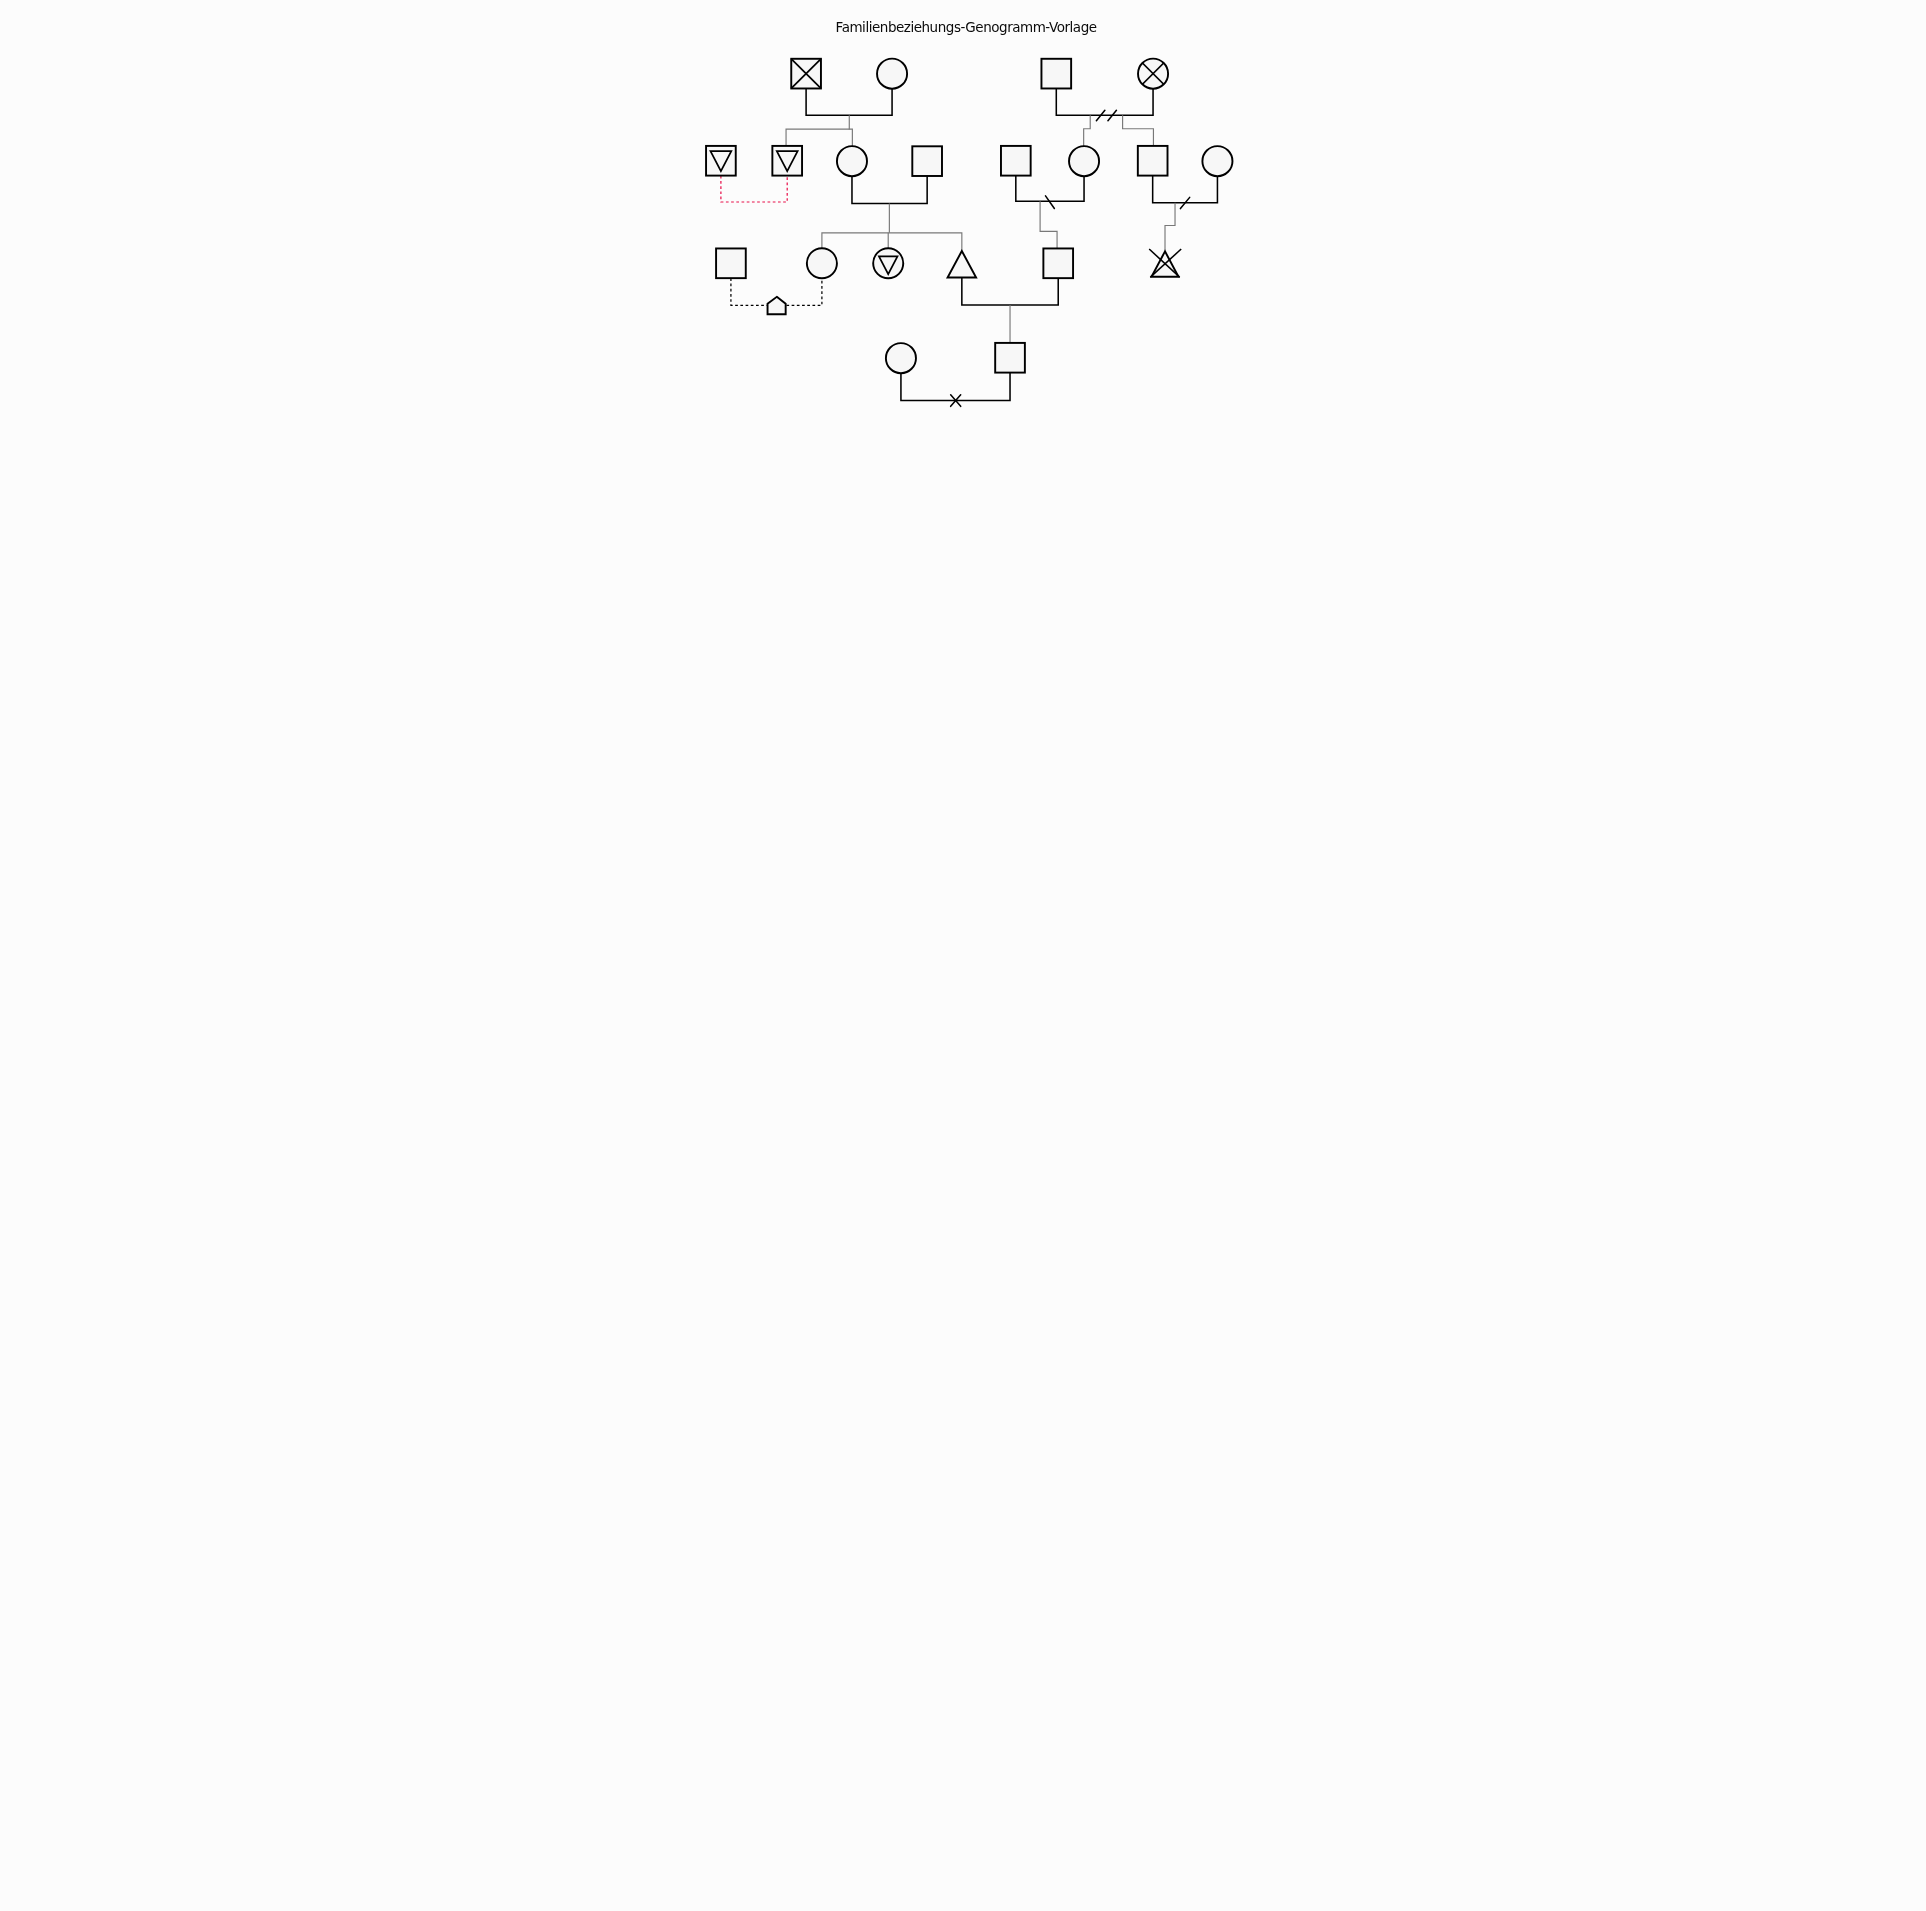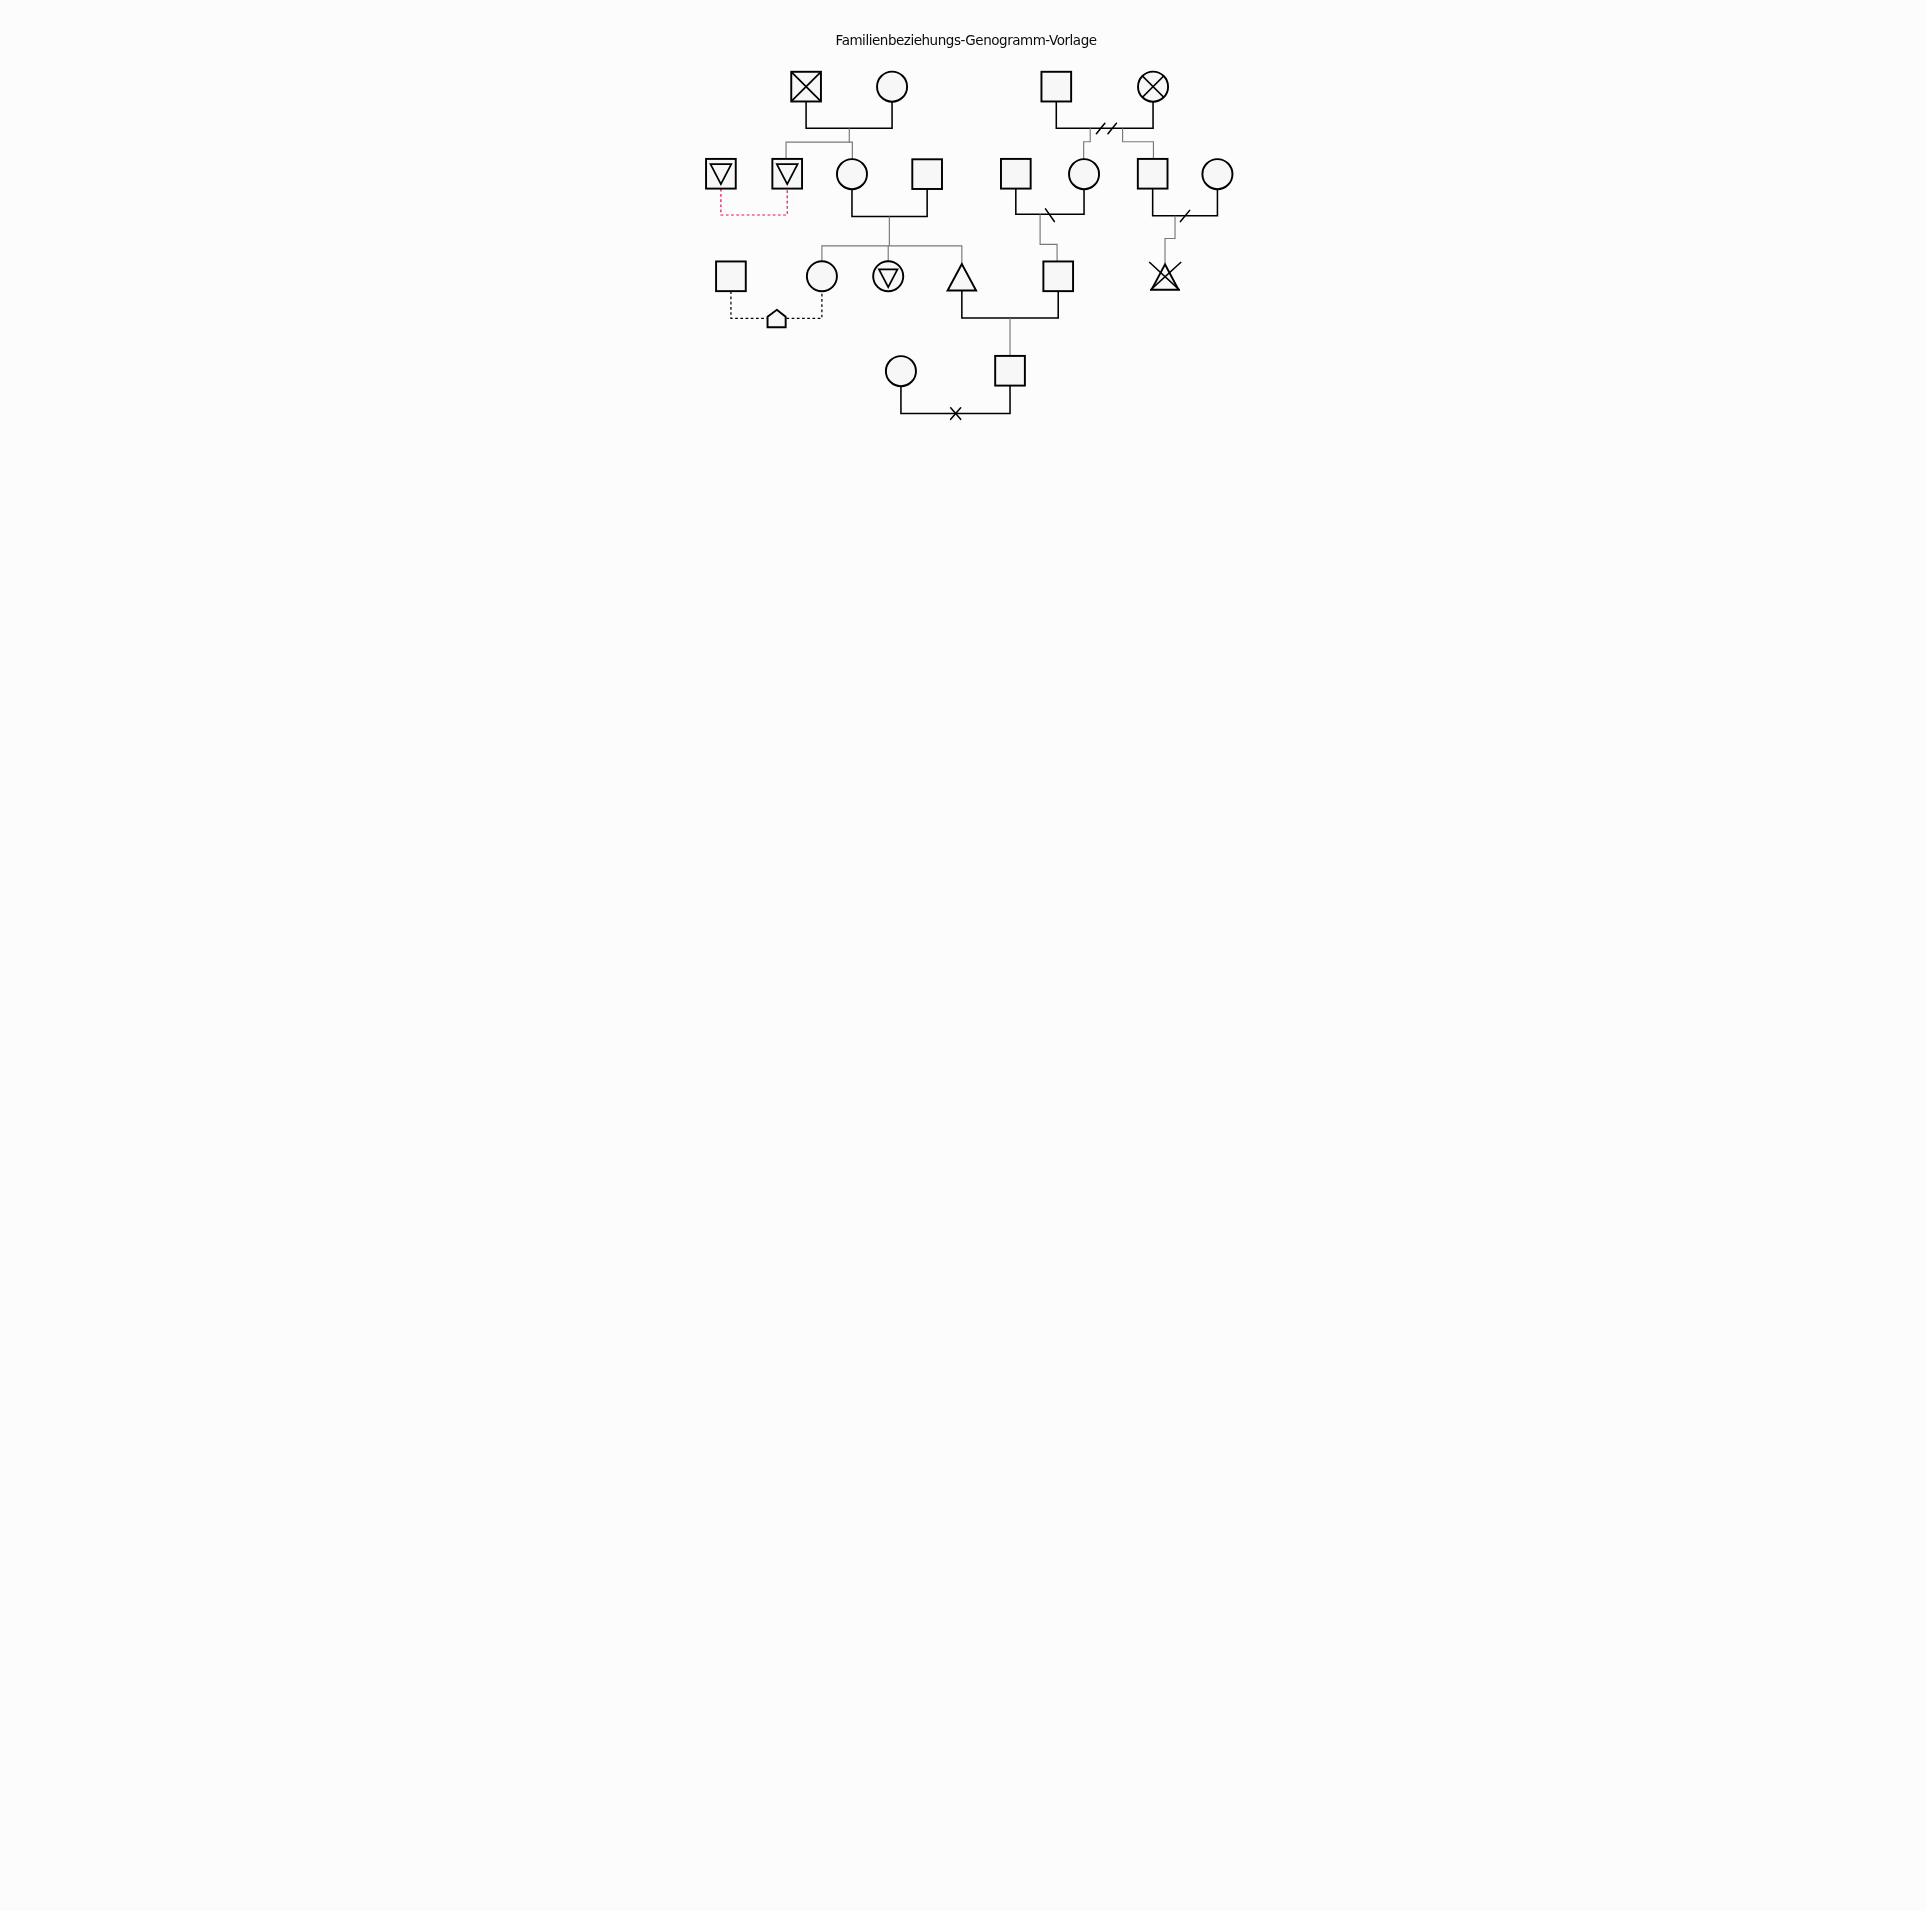--- a/index.html
+++ b/index.html
@@ -3,21 +3,21 @@
 <meta charset="utf-8">
 <style>
   html, body {
     margin: 0;
     padding: 0;
     background: #fcfcfc;
   }
   .page {
     width: 100%;
     max-width: 596px;
-    margin: 13px auto;
+    margin: 0 auto;
   }
   svg.genogram {
     display: block;
     width: 100%;
     height: auto;
     background: #fcfcfc;
     font-family: "DejaVu Sans", "Liberation Sans", sans-serif;
   }
   svg.genogram text.title {
     letter-spacing: -1.2px;

